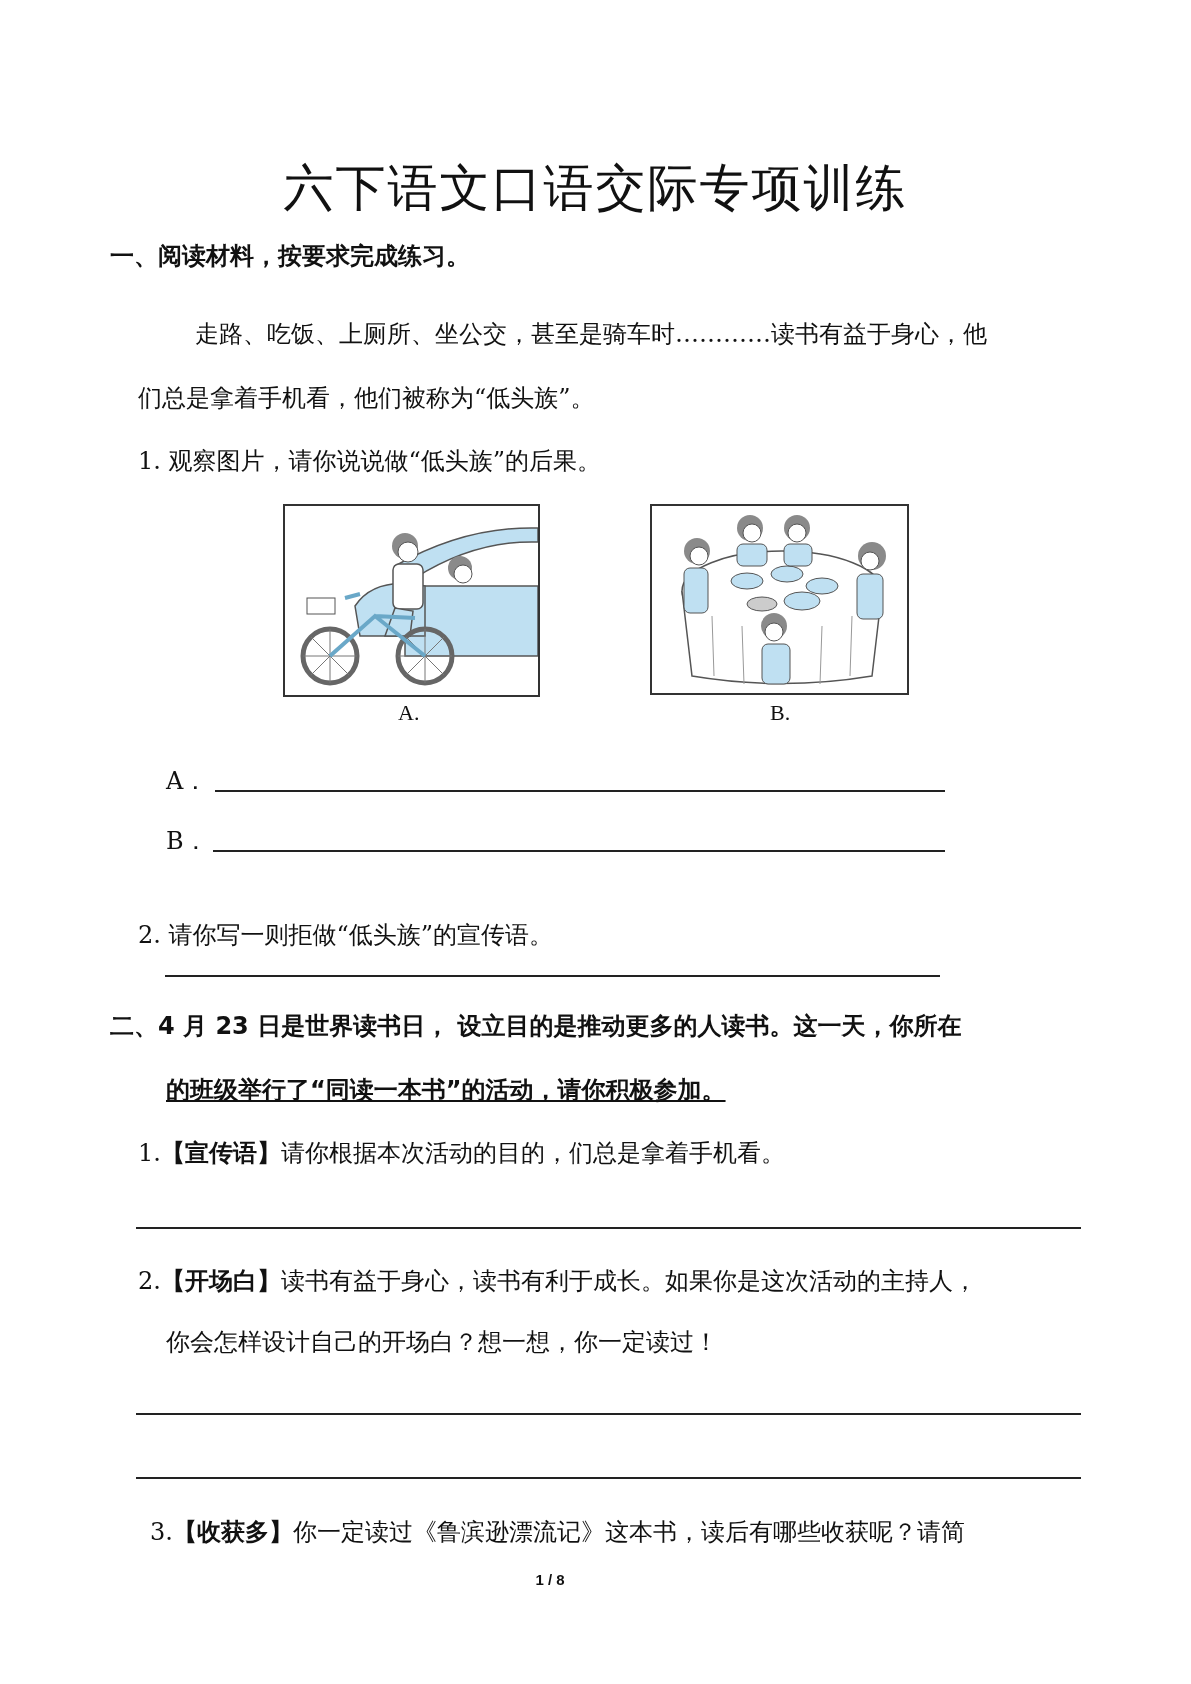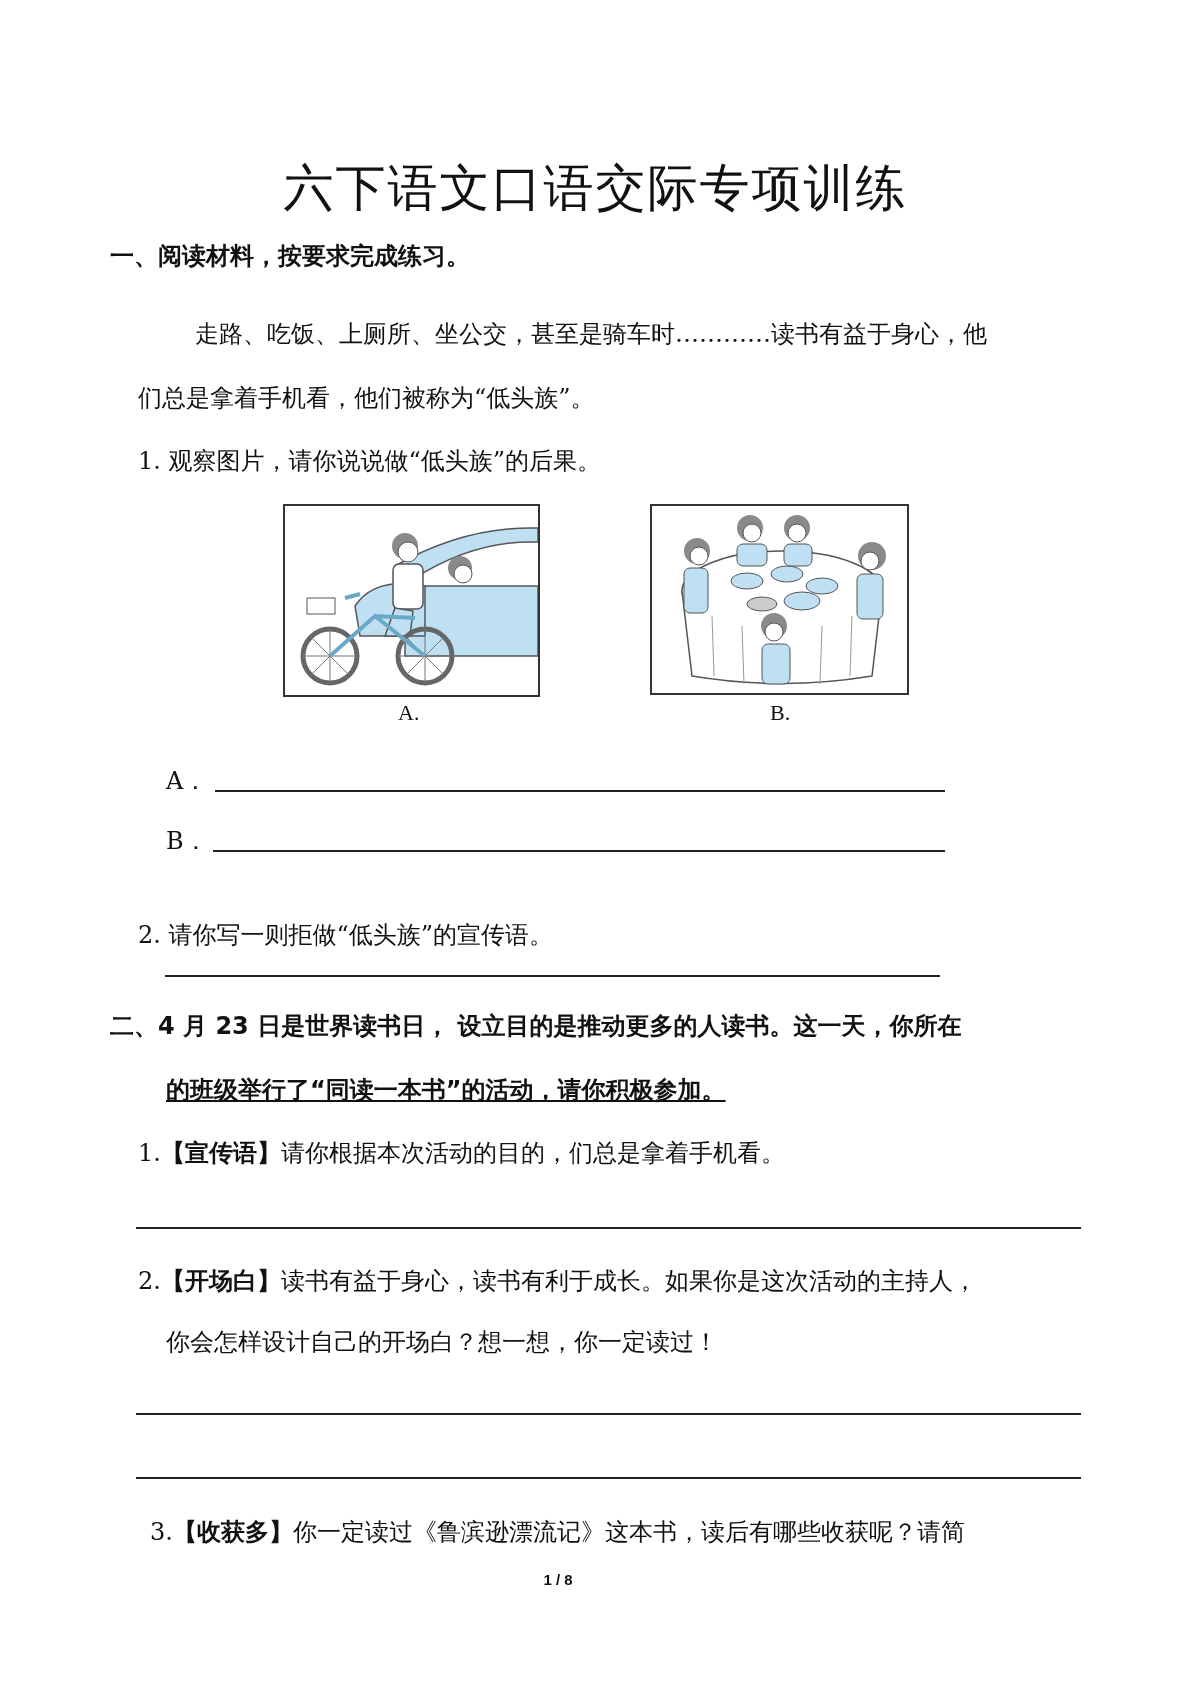--- a/index.html
+++ b/index.html
@@ -109,13 +109,13 @@
   <span>2.</span><span class="b">【开场白】</span><span>读书有益于身心，读书有利于成长。如果你是这次活动的主持人，</span>
 </div>
 <div class="abs t" style="left:166px; top:1326px;">你会怎样设计自己的开场白？想一想，你一定读过！</div>
 <div class="line" style="left:136px; top:1413px; width:945px;"></div>
 <div class="line" style="left:136px; top:1477px; width:945px;"></div>
 
 <div class="abs t" style="left:138px; top:1516px;margin-left:12px;">
   <span>3.</span><span class="b">【收获多】</span><span>你一定读过《鲁滨逊漂流记》这本书，读后有哪些收获呢？请简</span>
 </div>
 
-<div class="abs pagenum" style="left:0; width:1100px; text-align:center; top:1571px;padding-left:8px;">1 / 8</div>
+<div class="abs pagenum" style="left:0; width:1100px; text-align:center; top:1571px;">1 / 8</div>
 
 </body></html>

